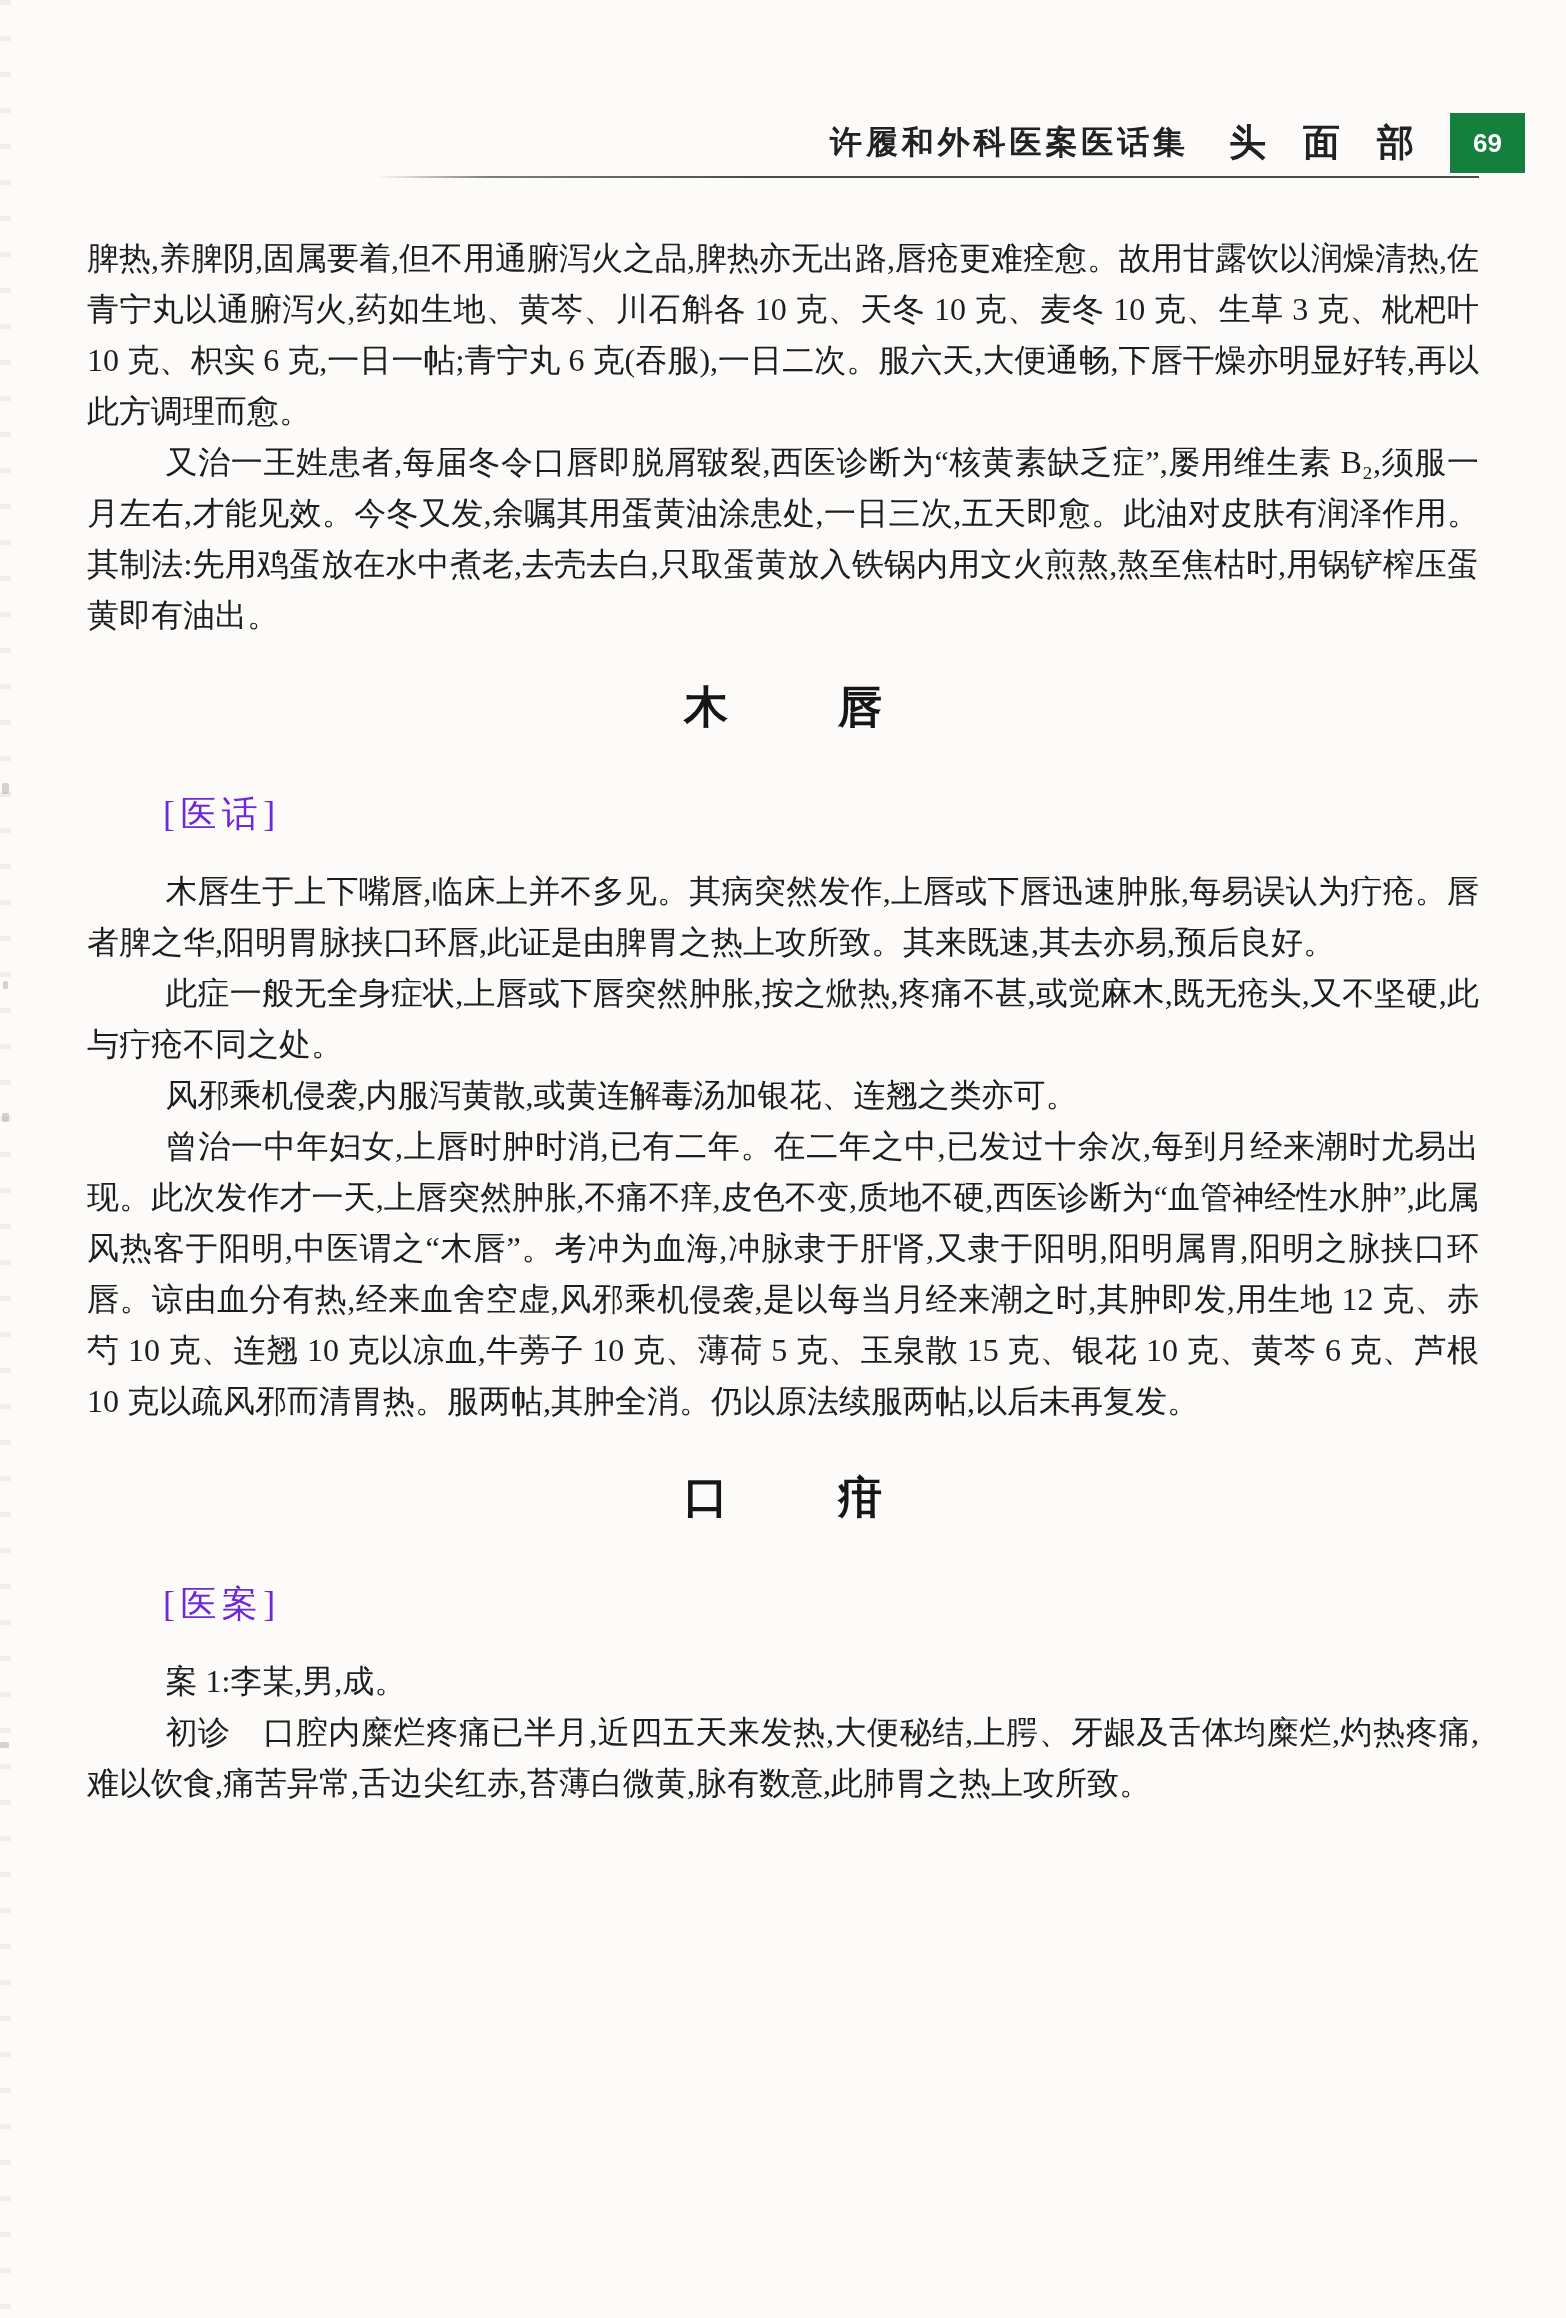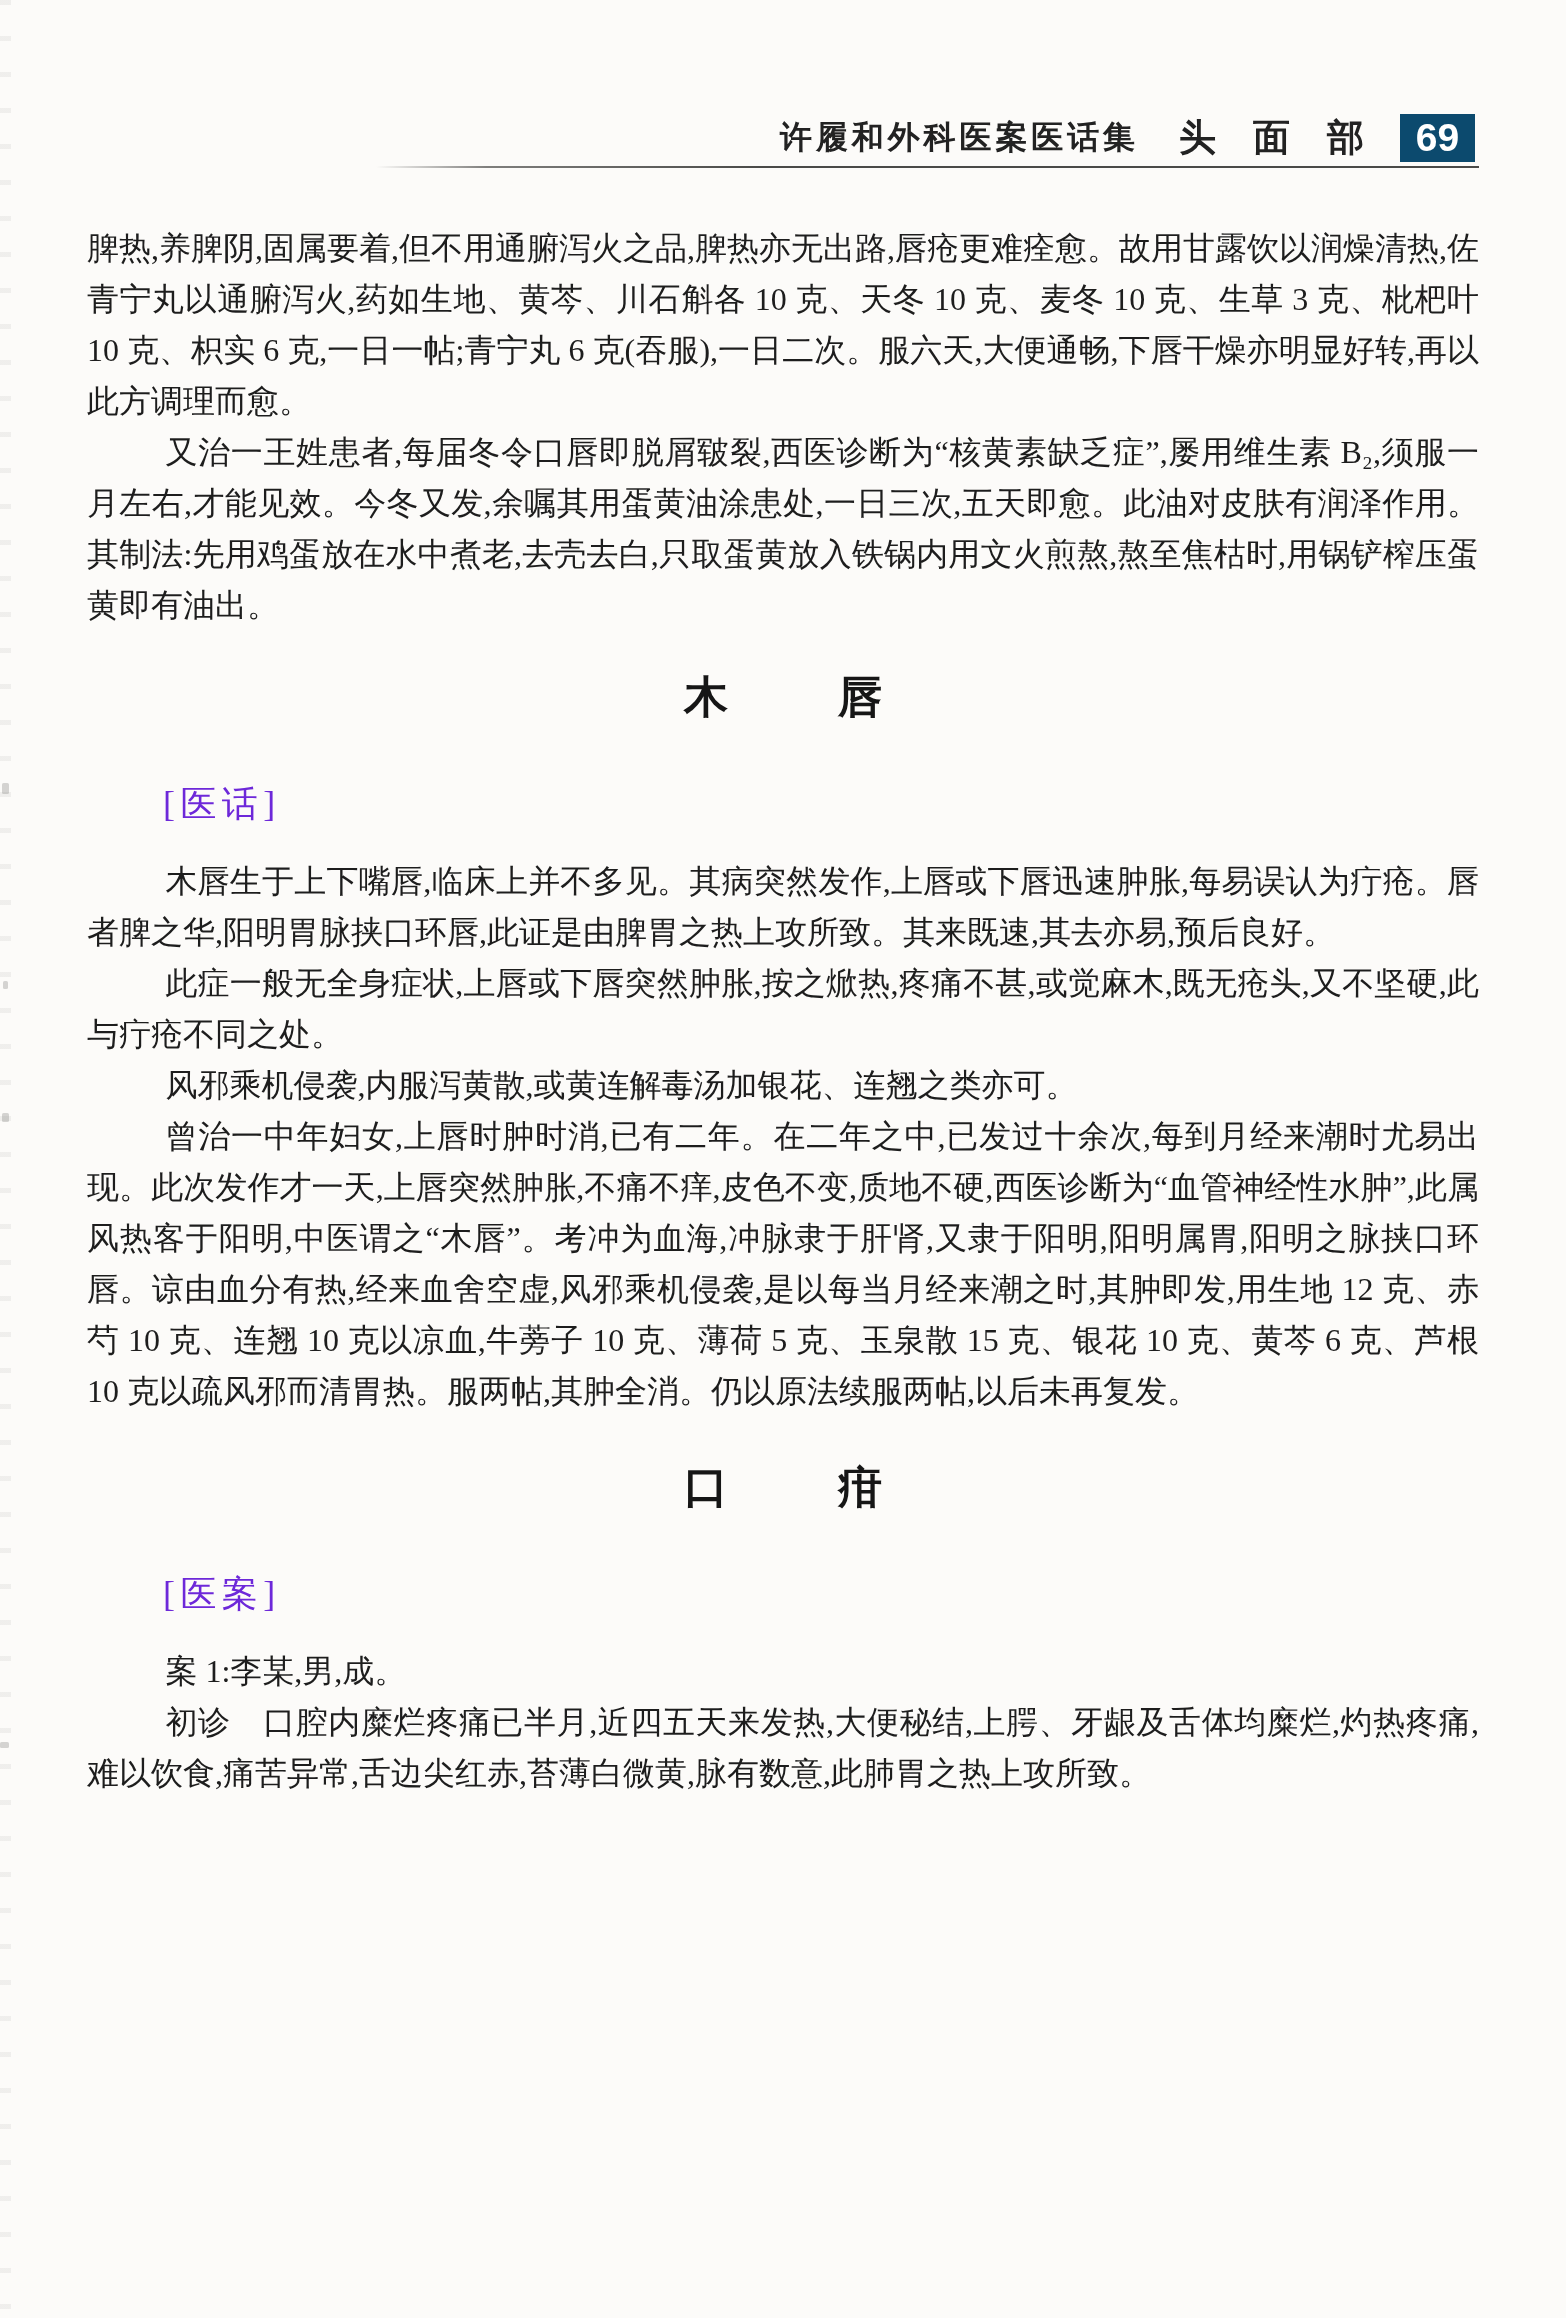--- a/index.html
+++ b/index.html
@@ -25,47 +25,47 @@
   .mark-1{left:1.6px;top:783px;width:7px;height:11px;}
   .mark-2{left:3.1px;top:981px;width:5.4px;height:7.8px;}
   .mark-3{left:1.6px;top:1113px;width:7px;height:9.3px;}
   .mark-4{left:0px;top:1742px;width:8.5px;height:6.2px;}
 
   
   .header-line{
     display:flex;
     align-items:center;
     justify-content:flex-end;
-    padding:113px 91px 0 0;
+    padding:113px 41px 0 0;
   }
   .book-title{
     font-size:32px;
     font-weight:600;
     letter-spacing:3.9px;
     white-space:nowrap;
     color:#222;
   }
   .part-label{
     font-size:37px;
     font-weight:600;
     margin-left:40px;
     white-space:nowrap;
     color:#222;
   }
   .page-num-box{
     margin-left:36px;
     width:75px;
-    height:48px;
-    background:#0c4a6e;
+    height:60px;
+    background:#15803d;
     color:#fff;
     display:flex;
     align-items:center;
     justify-content:center;
     font-family:"Liberation Sans","DejaVu Sans",sans-serif;
-    font-size:39px;
+    font-size:26px;
     font-weight:700;
   }
   .header-rule{
     height:2.3px;
     width:1103px;
     margin:3.1px 87px 0 auto;
     background:linear-gradient(to right, rgba(74,74,72,0), rgba(74,74,72,.7) 10%, #4a4a48 35%);
   }
 
   

